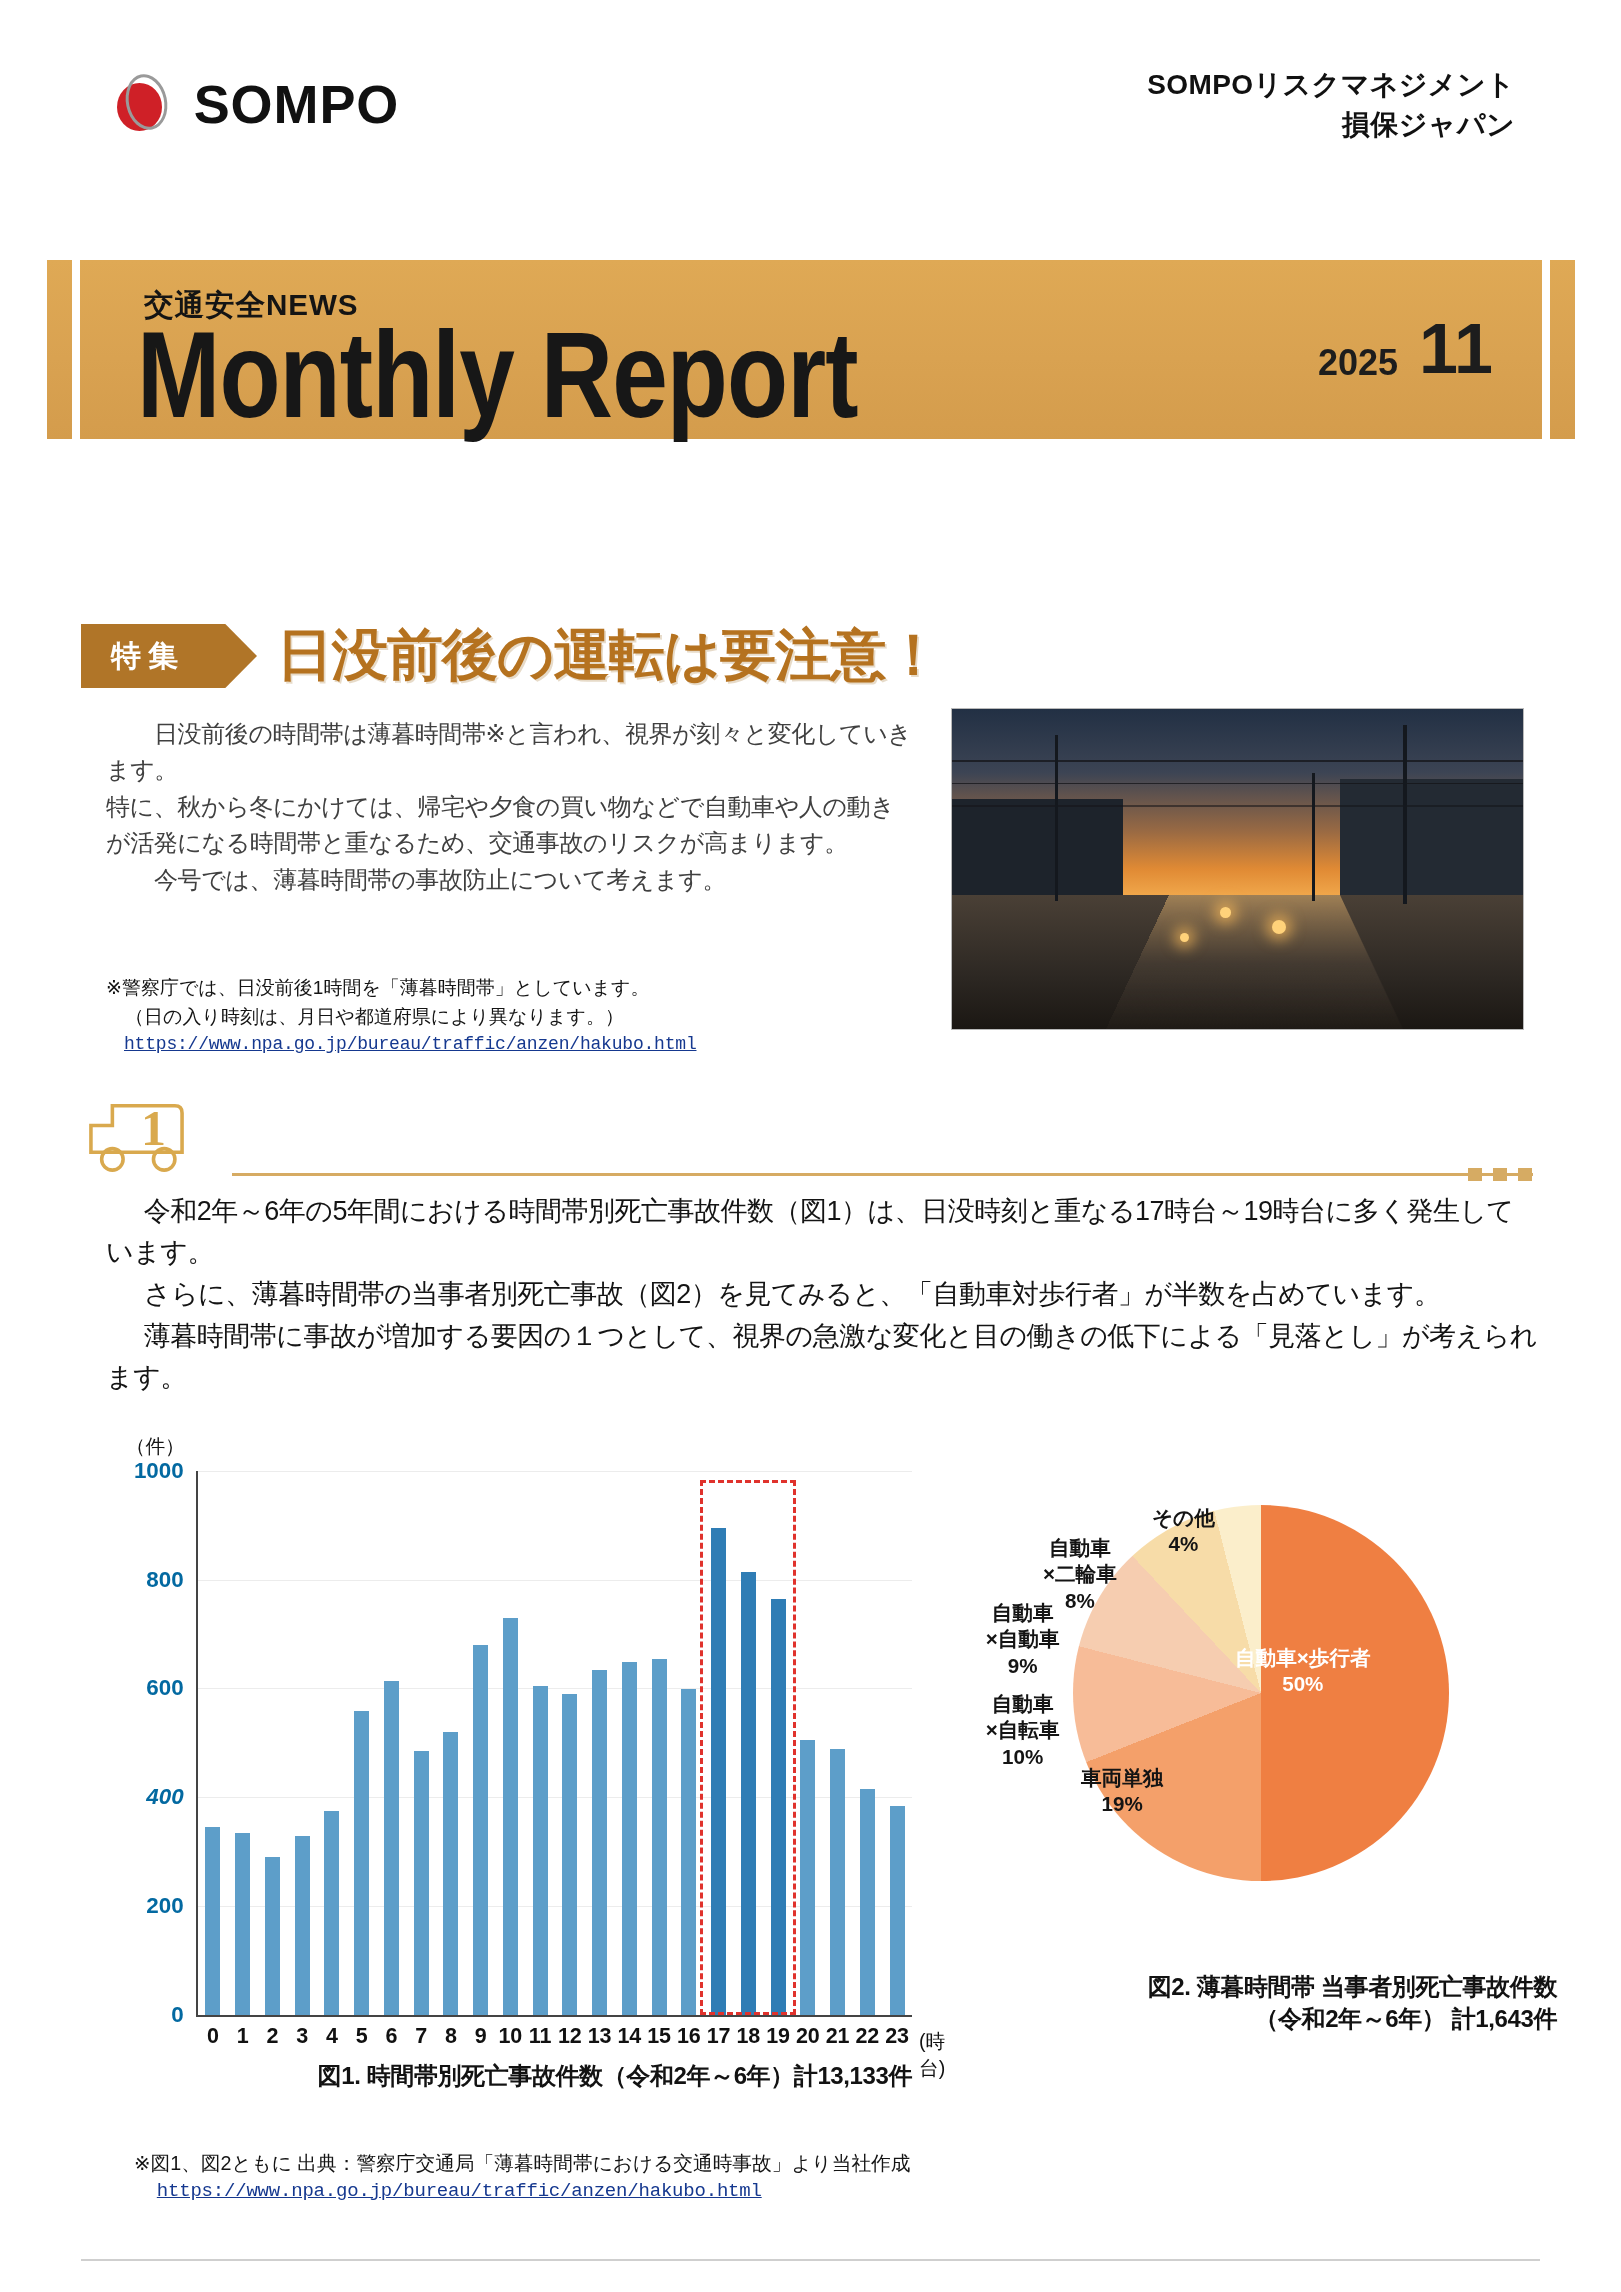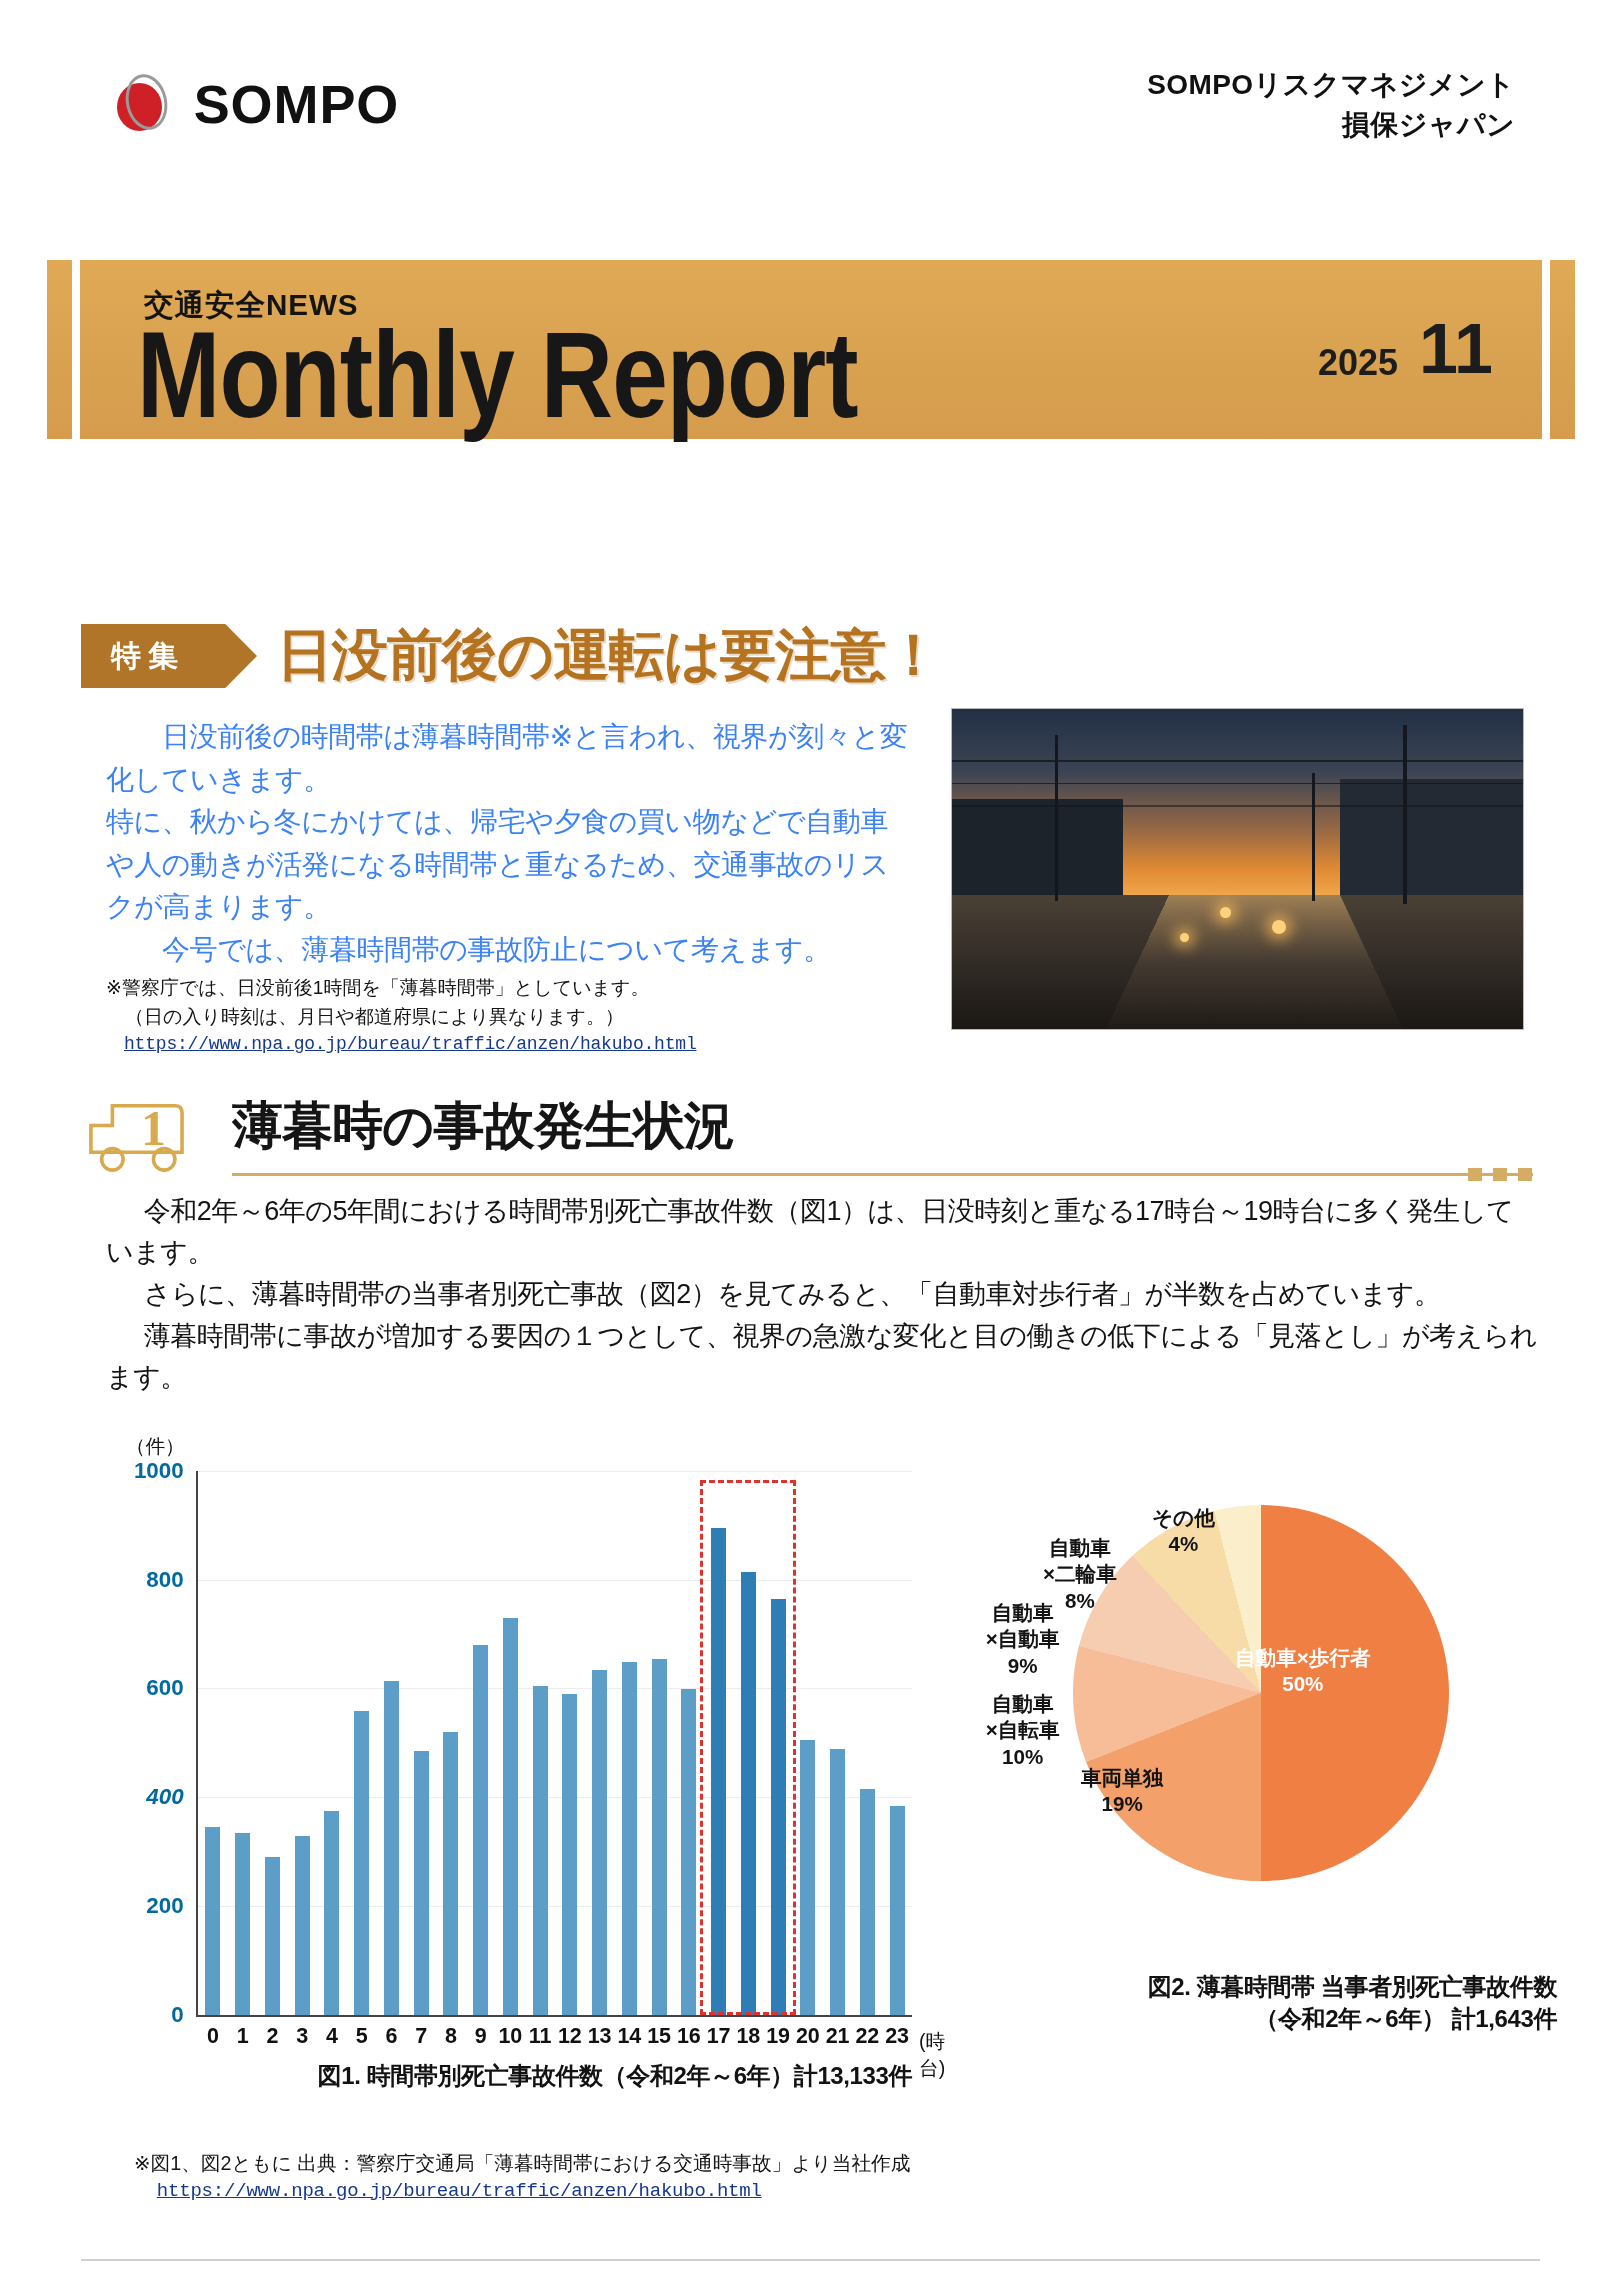--- a/index.html
+++ b/index.html
@@ -121,24 +121,24 @@
   }
 
   
   .intro {
     position: absolute;
     left: 106px; top: 716px;
     width: 806px;
   }
   .intro p {
     margin: 0;
-    font-size: 28px;
+    font-size: 24px;
     line-height: 1.52;
     letter-spacing: -0.4px;
-    color: #3b82f6;
+    color: #404040;
   }
   .intro p.indent { text-indent: 2em; }
 
   .footnote {
     position: absolute;
     left: 106px; top: 974px;
     width: 806px;
     font-size: 19px;
     line-height: 1.5;
     color: #141414;
@@ -415,21 +415,20 @@
   <div class="lightB" style="left:40%; top:70%; width:9px; height:9px;"></div>
 </div>
 
 <div class="sec-heading">
   <svg class="truck-icon" viewBox="0 0 150 96">
     <path d="M10 74 L10 44 L34 44 L34 22 L104 22 Q112 22 112 30 L112 74 Z" fill="none" stroke="#d9a94e" stroke-width="4"></path>
     <circle cx="34" cy="82" r="12" fill="none" stroke="#d9a94e" stroke-width="4"></circle>
     <circle cx="92" cy="82" r="12" fill="none" stroke="#d9a94e" stroke-width="4"></circle>
   </svg>
   <div class="truck-num">1</div>
-  <div class="sec-title">薄暮時の事故発生状況</div>
   <div class="sec-rule">
       <span class="dashes"></span>
     </div>
 </div>
 
 <div class="body-text">
   <p>令和2年～6年の5年間における時間帯別死亡事故件数（図1）は、日没時刻と重なる17時台～19時台に多く発生しています。</p>
   <p>さらに、薄暮時間帯の当事者別死亡事故（図2）を見てみると、「自動車対歩行者」が半数を占めています。</p>
   <p>薄暮時間帯に事故が増加する要因の１つとして、視界の急激な変化と目の働きの低下による「見落とし」が考えられます。</p>
 </div>

